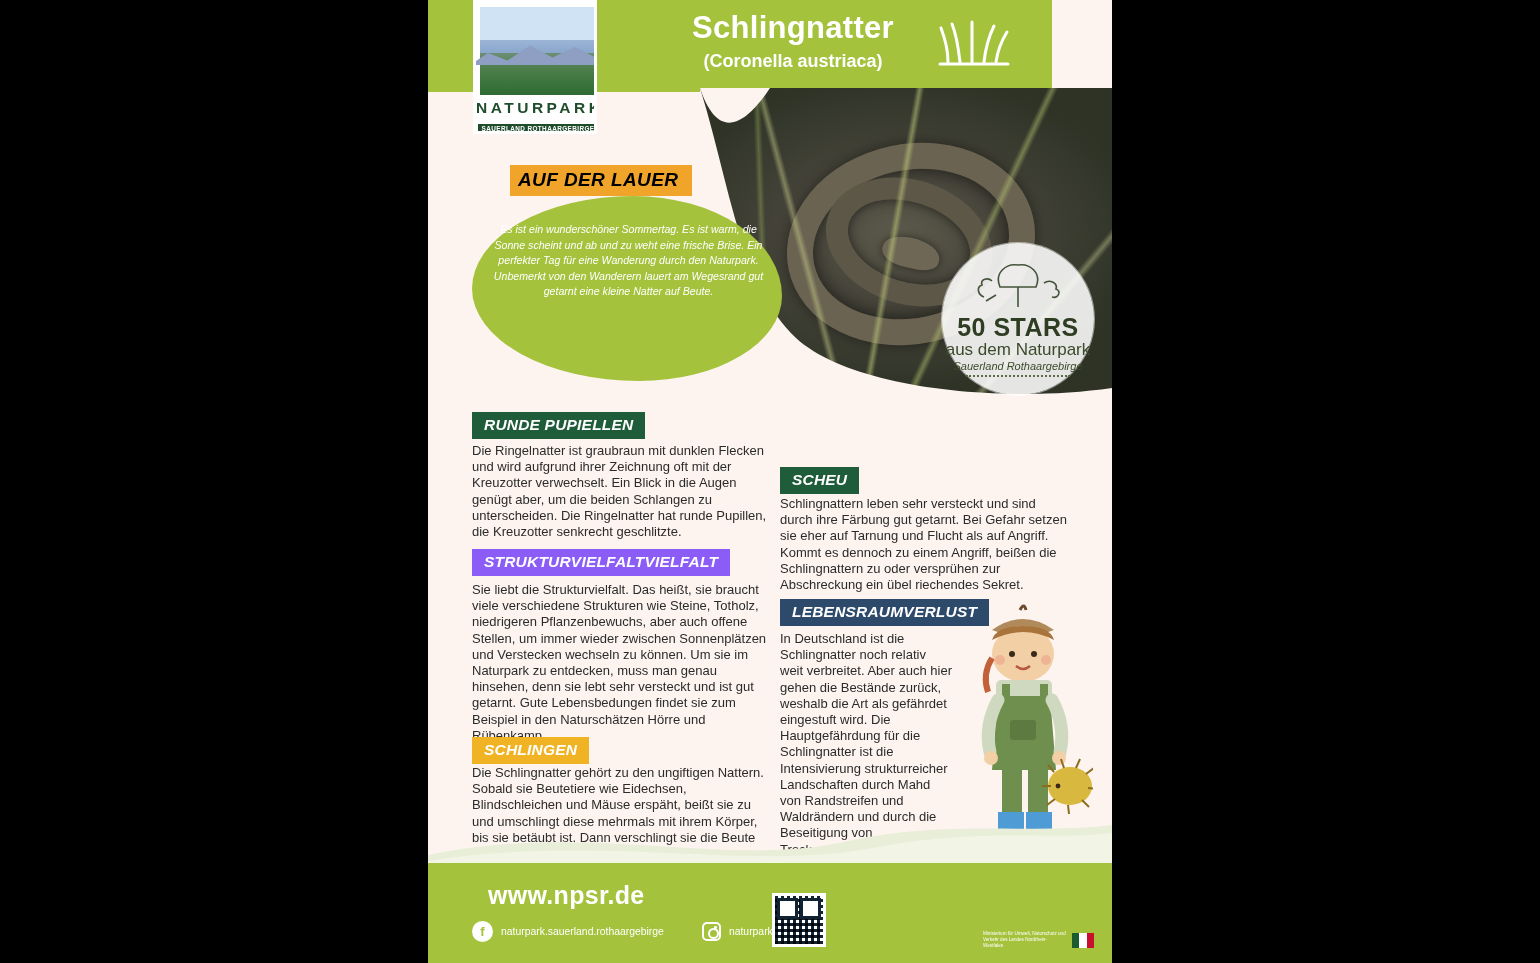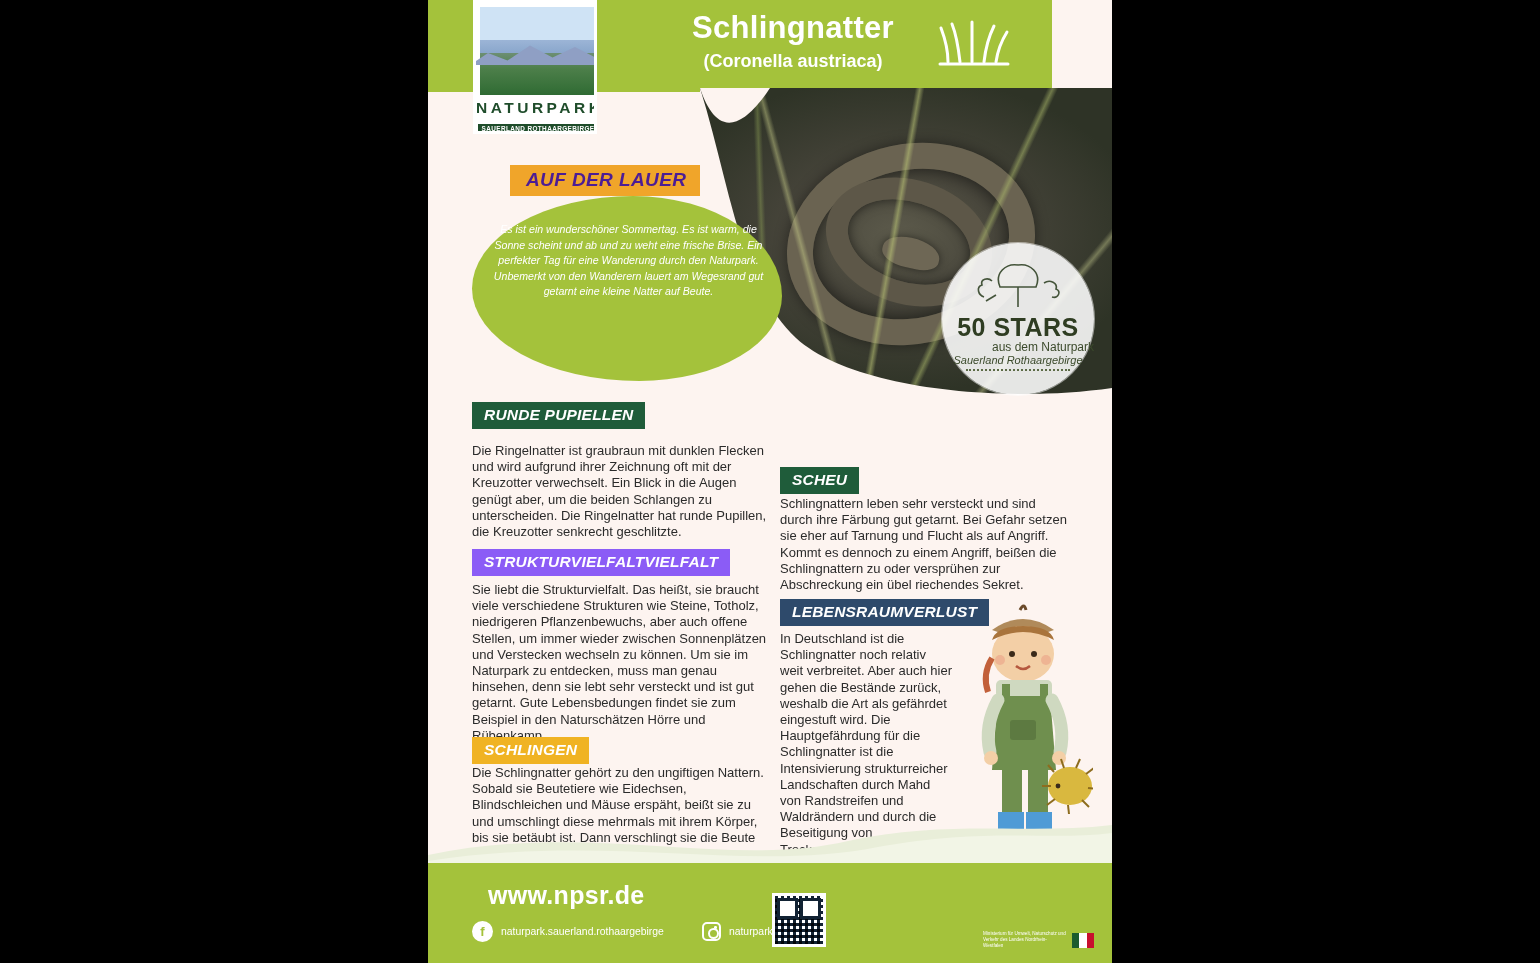--- a/index.html
+++ b/index.html
@@ -108,24 +108,24 @@
   }
 
   
   .hero-mask {
     position: absolute; left: 0; top: 0; width: 412px; height: 318px;
   }
 
   
   .lauer-tag {
     position: absolute; left: 82px; top: 165px;
-    background: #f0a52a; color: #4c1d95;
+    background: #f0a52a; color: #000000;
     font-size: 19px; font-weight: bold; font-style: italic;
     letter-spacing: .4px;
-    padding: 4px 14px 5px 16px;
+    padding: 4px 14px 5px 8px;
   }
   .speech {
     position: absolute; left: 44px; top: 196px;
     width: 310px; height: 185px;
     background: #a4c23b;
     border-radius: 52% 48% 46% 54% / 50% 54% 46% 50%;
   }
   .speech-text {
     position: absolute; left: 58px; top: 222px; width: 285px;
     color: #ffffff; font-style: italic; font-size: 10.6px;
@@ -135,21 +135,21 @@
   
   .seal {
     position: absolute; right: 18px; top: 243px;
     width: 152px; height: 152px; border-radius: 50%;
     background: rgba(255,255,255,.88);
     color: #3b4a2b; text-align: center;
     box-shadow: 0 0 0 1px rgba(255,255,255,.5);
   }
   .seal .tree { margin-top: 14px; }
   .seal .s1 { font-size: 25px; font-weight: bold; letter-spacing: .5px; color: #2f3d22; }
-  .seal .s2 { font-size: 12px; margin-top: -2px; text-align: right; }
+  .seal .s2 { font-size: 17px; margin-top: -2px; }
   .seal .s3 { font-size: 11px; font-style: italic; }
   .seal .dots {
     margin: 3px auto 0; width: 104px; border-bottom: 2px dotted #5c6b46;
   }
 
   
   .h-tag {
     position: absolute; color: #ffffff; font-weight: bold;
     font-size: 15.5px; letter-spacing: .2px;
     padding: 4px 12px 5px 12px;
@@ -288,21 +288,21 @@
         <path d="M74 26 C80 22 88 26 86 32 C92 34 88 42 82 40"></path>
         <path d="M16 44 L26 38"></path>
       </g>
     </svg>
     <div class="s1">50 STARS</div>
     <div class="s2">aus dem Naturpark</div>
     <div class="s3">Sauerland Rothaargebirge</div>
     <div class="dots"></div>
   </div>
 
-  <div class="h-tag h-green" style="left:44px; top:402px;">RUNDE PUPIELLEN</div>
+  <div class="h-tag h-green" style="left:44px; top:412px;">RUNDE PUPIELLEN</div>
   <div class="body-text" style="left:44px; top:443px; width:296px;">Die Ringelnatter ist graubraun mit dunklen Flecken und wird aufgrund ihrer Zeichnung oft mit der Kreuzotter verwechselt. Ein Blick in die Augen genügt aber, um die beiden Schlangen zu unterscheiden. Die Ringelnatter hat runde Pupillen, die Kreuzotter senkrecht geschlitzte.</div>
 
   <div class="h-tag h-salmon" style="left:44px; top:549px;">STRUKTURVIELFALTVIELFALT</div>
   <div class="body-text" style="left:44px; top:582px; width:296px;">Sie liebt die Strukturvielfalt. Das heißt, sie braucht viele verschiedene Strukturen wie Steine, Totholz, niedrigeren Pflanzenbewuchs, aber auch offene Stellen, um immer wieder zwischen Sonnenplätzen und Verstecken wechseln zu können. Um sie im Naturpark zu entdecken, muss man genau hinsehen, denn sie lebt sehr versteckt und ist gut getarnt. Gute Lebensbedungen findet sie zum Beispiel in den Naturschätzen Hörre und Rübenkamp.</div>
 
   <div class="h-tag h-yellow" style="left:44px; top:737px;">SCHLINGEN</div>
   <div class="body-text" style="left:44px; top:765px; width:296px;">Die Schlingnatter gehört zu den ungiftigen Nattern. Sobald sie Beutetiere wie Eidechsen, Blindschleichen und Mäuse erspäht, beißt sie zu und umschlingt diese mehrmals mit ihrem Körper, bis sie betäubt ist. Dann verschlingt sie die Beute im Ganzen.</div>
 
   <div class="h-tag h-darkgreen2" style="left:352px; top:467px;">SCHEU</div>
   <div class="body-text" style="left:352px; top:496px; width:290px;">Schlingnattern leben sehr versteckt und sind durch ihre Färbung gut getarnt. Bei Gefahr setzen sie eher auf Tarnung und Flucht als auf Angriff. Kommt es dennoch zu einem Angriff, beißen die Schlingnattern zu oder versprühen zur Abschreckung ein übel riechendes Sekret.</div>

